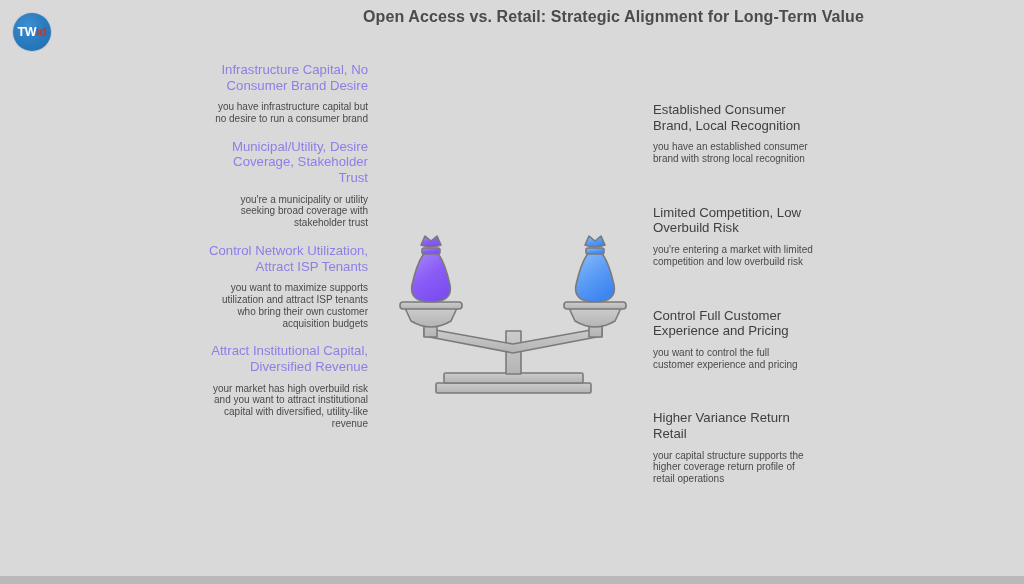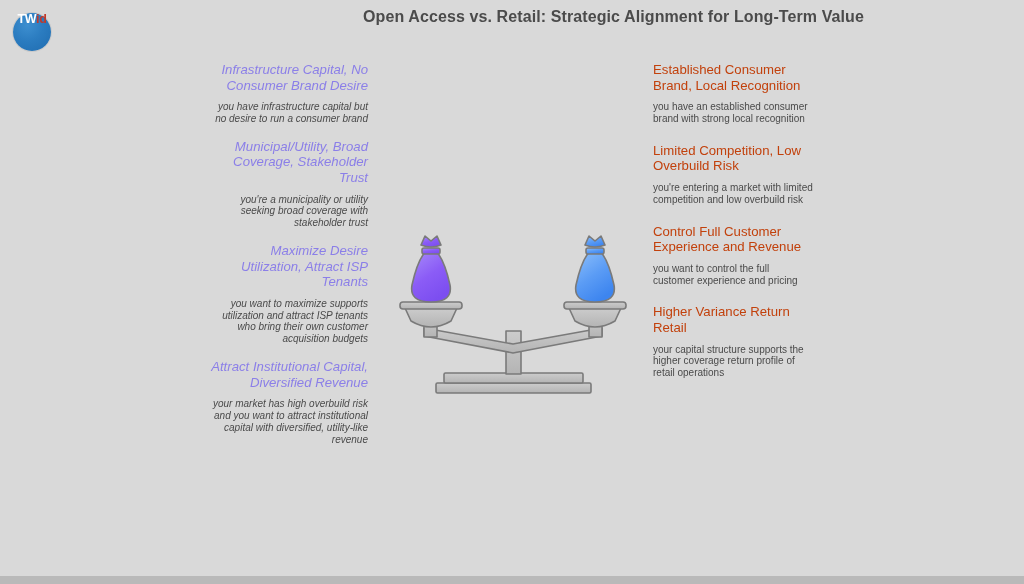--- a/index.html
+++ b/index.html
@@ -25,20 +25,21 @@
   
   #logo {
     position: absolute;
     left: 13px;
     top: 13px;
     width: 38px;
     height: 38px;
     border-radius: 50%;
     background: radial-gradient(circle at 38% 32%, #3d8fd0 0%, #2b7cc0 45%, #1f6cb0 100%);
     display: flex;
+    align-items: center;
     justify-content: center;
     box-shadow: 0 0 0 1px rgba(0,0,0,0.07);
   }
   #logo .mark {
     font-size: 12.5px;
     font-weight: bold;
     letter-spacing: -0.4px;
     line-height: 1;
     white-space: nowrap;
   }
@@ -61,31 +62,31 @@
   
   .col {
     position: absolute;
     top: 62px;
     width: 160px;
   }
   #col-left  { left: 208px;  text-align: right; }
   #col-right { left: 653px;  text-align: left;  }
 
   .block { margin-bottom: 14px; }
-  #col-left  .block { margin-bottom: 14px; font-style: italic; }
+  #col-left  .block { margin-bottom: 14px; }
   #col-right .block { margin-bottom: 18px; }
 
   .block-title {
     font-size: 13.2px;
     line-height: 15.6px;
     font-weight: normal;
     margin: 0 0 8px 0;
   }
   #col-left  .block-title { color: #8b7fe8; }
-  #col-right .block-title { color: #c2410c; }
+  #col-right .block-title { color: #404040; margin-top: 40px; }
 
   .block-body {
     font-size: 10px;
     line-height: 11.8px;
     color: #4a4a4a;
     margin: 0;
   }
 
   
   #scale-wrap {
@@ -119,26 +120,26 @@
   <div id="title">Open Access vs. Retail: Strategic Alignment for Long-Term Value</div>
 
   <div class="col" id="col-left">
 
     <div class="block">
       <p class="block-title">Infrastructure Capital, No Consumer Brand Desire</p>
       <p class="block-body">you have infrastructure capital but no desire to run a consumer brand</p>
     </div>
 
     <div class="block">
-      <p class="block-title">Municipal/Utility, Broad Coverage, Stakeholder Trust</p>
+      <p class="block-title">Municipal/Utility, Desire Coverage, Stakeholder Trust</p>
       <p class="block-body">you're a municipality or utility seeking broad coverage with stakeholder trust</p>
     </div>
 
     <div class="block">
-      <p class="block-title">Maximize Desire Utilization, Attract ISP Tenants</p>
+      <p class="block-title">Control Network Utilization, Attract ISP Tenants</p>
       <p class="block-body">you want to maximize supports utilization and attract ISP tenants who bring their own customer acquisition budgets</p>
     </div>
 
     <div class="block">
       <p class="block-title">Attract Institutional Capital, Diversified Revenue</p>
       <p class="block-body">your market has high overbuild risk and you want to attract institutional capital with diversified, utility-like revenue</p>
     </div>
 
   </div>
 
@@ -148,21 +149,21 @@
       <p class="block-title">Established Consumer Brand, Local Recognition</p>
       <p class="block-body">you have an established consumer brand with strong local recognition</p>
     </div>
 
     <div class="block">
       <p class="block-title">Limited Competition, Low Overbuild Risk</p>
       <p class="block-body">you're entering a market with limited competition and low overbuild risk</p>
     </div>
 
     <div class="block">
-      <p class="block-title">Control Full Customer Experience and Revenue</p>
+      <p class="block-title">Control Full Customer Experience and Pricing</p>
       <p class="block-body">you want to control the full customer experience and pricing</p>
     </div>
 
     <div class="block">
       <p class="block-title">Higher Variance Return Retail</p>
       <p class="block-body">your capital structure supports the higher coverage return profile of retail operations</p>
     </div>
 
   </div>
 

